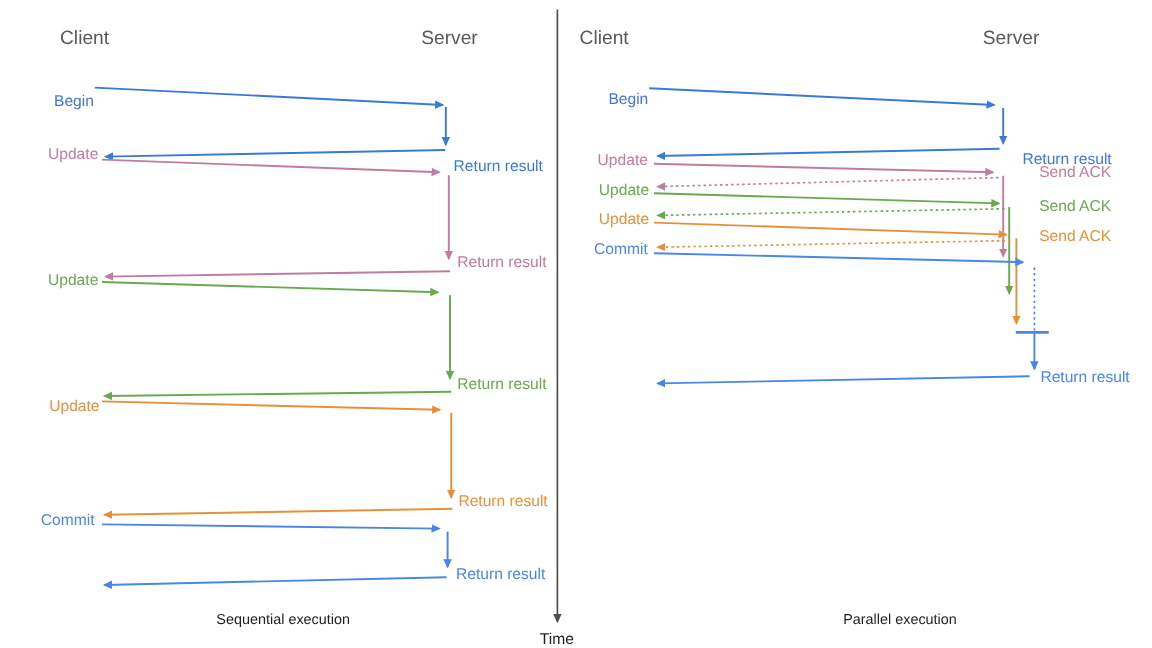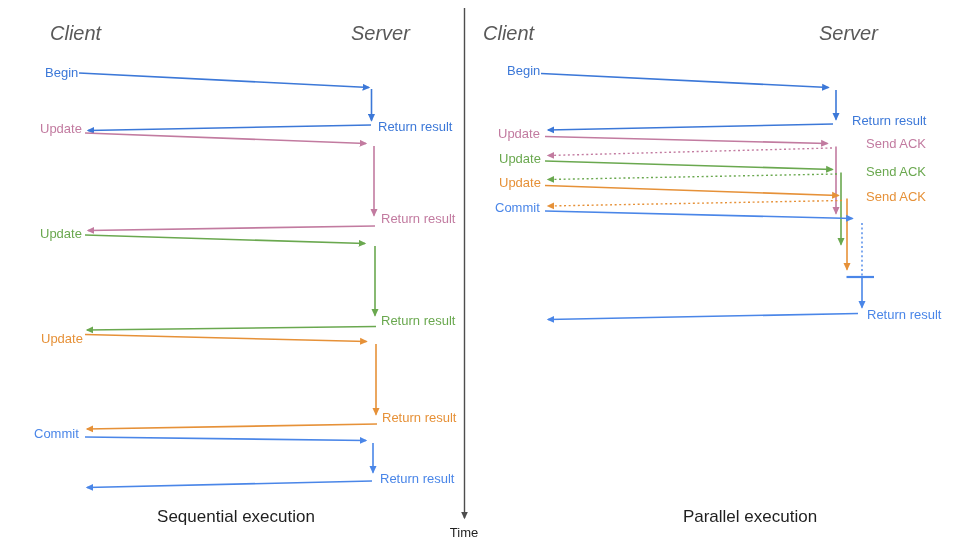--- a/index.html
+++ b/index.html
@@ -1,25 +1,25 @@
 <!DOCTYPE html>
 <html style="--blue_dark: #3c78d8; --blue_light: #4a86e8; --pink: #c27ba0; --green: #6aa84f; --orange: #e69138; --header_gray: #595959; --axis_gray: #4d4d4d; --caption_black: #1f1f1f;"><head>
 <meta charset="utf-8">
 <style>
   html,body{margin:0;padding:0;background:#fff;}
   #stage{position:relative;width:960px;height:540px;background:#ffffff;overflow:hidden;
          font-family:"Liberation Sans","DejaVu Sans",sans-serif;}
   #wires{position:absolute;left:0;top:0;}
   .lbl{position:absolute;font-size:13px;line-height:1;white-space:nowrap;
        transform:translateY(-50%);}
-  .hdr{font-size:20px;font-style:italic;color:var(--header_gray,#595959);text-align:right;}
-  .caption{font-size:17px;color:var(--caption_black,#1f1f1f);transform:translate(-50%,-50%);}
+  .hdr{font-size:16px;color:var(--header_gray,#595959);text-align:right;}
+  .caption{font-size:12px;color:var(--caption_black,#1f1f1f);transform:translate(-50%,-50%);}
   .timelbl{font-size:13px;color:var(--caption_black,#1f1f1f);transform:translate(-50%,-50%);text-align:right;}
   
-  .t-blue_dark{color:var(--blue_dark,#3c78d8);}
+  .t-blue_dark{color:var(--blue_dark,#3c78d8);margin-top:12px;}
   .t-blue_light{color:var(--blue_light,#4a86e8);}
   .t-pink{color:var(--pink,#c27ba0);}
   .t-green{color:var(--green,#6aa84f);}
   .t-orange{color:var(--orange,#e69138);}
   
   .s-blue_dark{stroke:var(--blue_dark,#3c78d8);}
   .s-blue_light{stroke:var(--blue_light,#4a86e8);}
   .s-pink{stroke:var(--pink,#c27ba0);}
   .s-green{stroke:var(--green,#6aa84f);}
   .s-orange{stroke:var(--orange,#e69138);}

